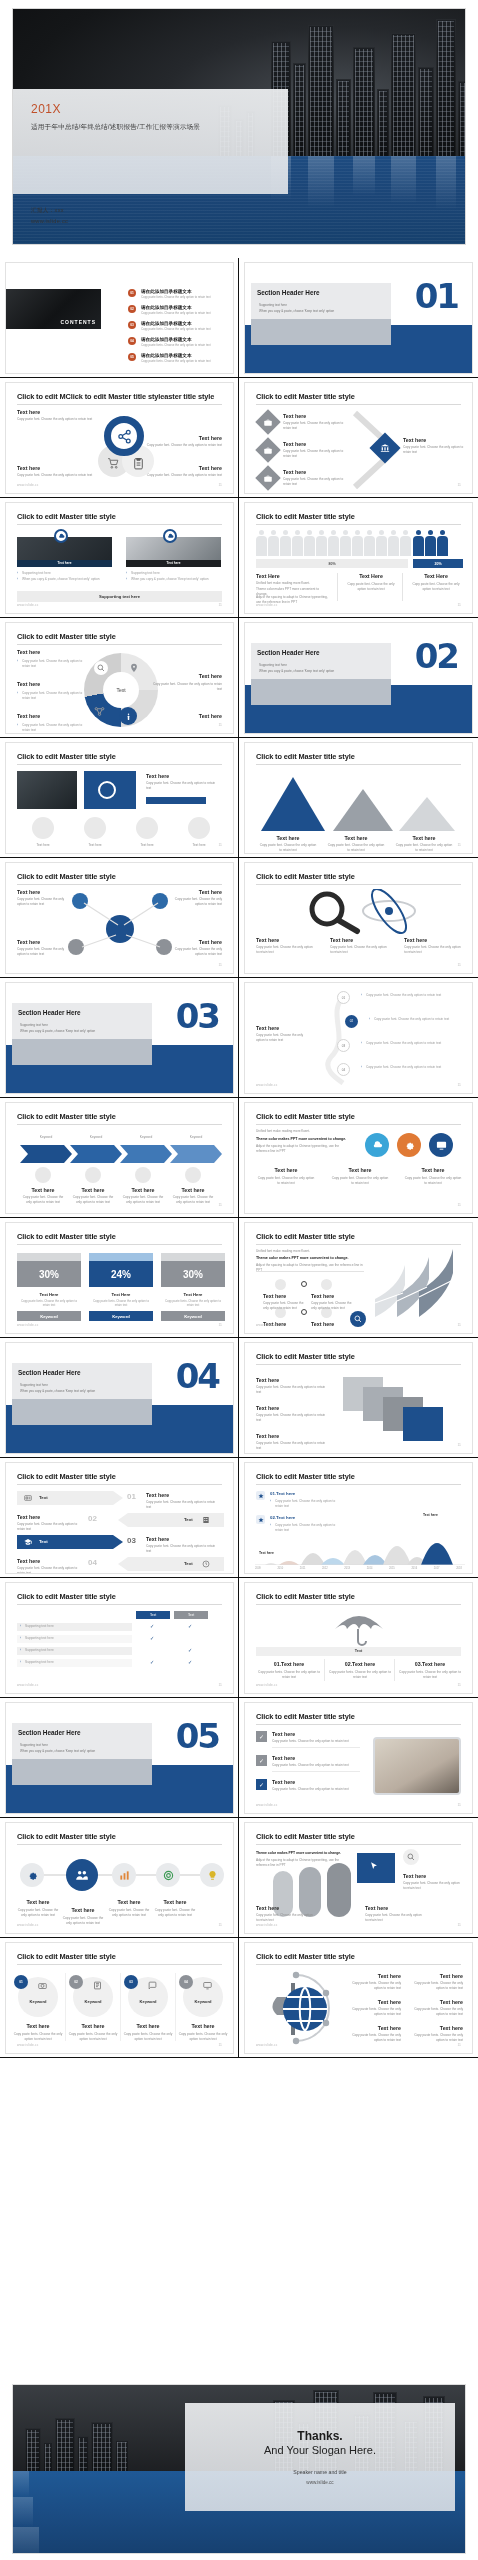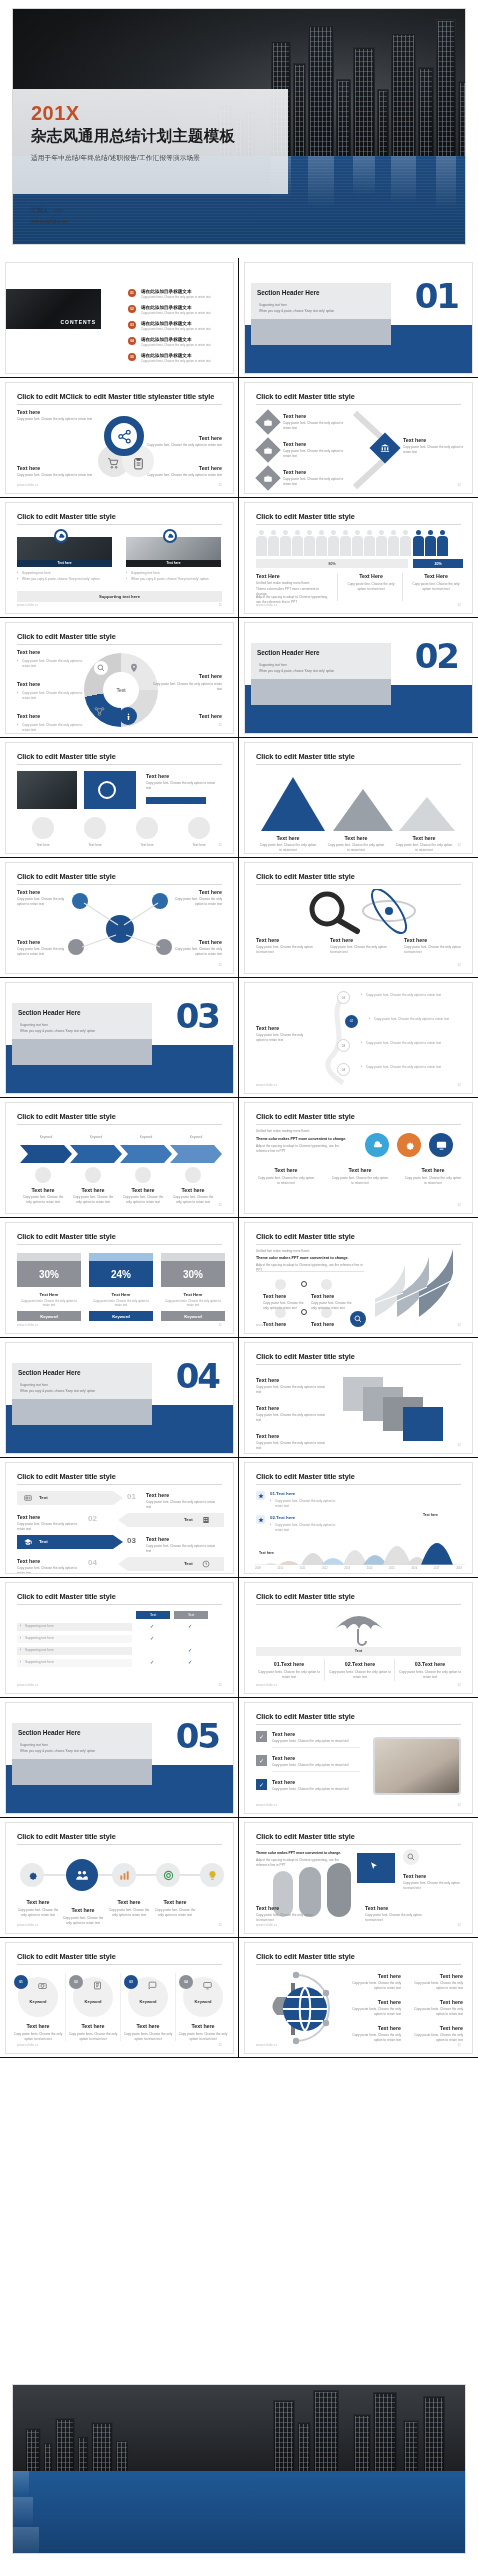--- a/index.html
+++ b/index.html
@@ -42,21 +42,21 @@
   }
   .cover-water .rb{
     position:absolute; top:0;
     background:linear-gradient(180deg, rgba(255,255,255,.20), rgba(255,255,255,0));
   }
   .cover-panel {
     position:absolute; left:0; top:80px; width:275px; height:105px;
     background:linear-gradient(180deg, rgba(236,238,240,.94), rgba(226,229,233,.90));
   }
   .cover-panel .yr {
-    margin:13px 12px 0 18px; font-size:20px; font-weight:bold; color:#c0502a; letter-spacing:.5px;
+    margin:13px 12px 0 18px; font-size:12px; font-weight:normal; color:#c0502a; letter-spacing:.5px;
   }
   .cover-panel .zh {
     margin:1px 0 0 18px; font-size:15.5px; font-weight:bold; color:#1b1b1b; letter-spacing:.2px;
   }
   .cover-panel .sub {
     margin:7px 0 0 18px; font-size:6.6px; color:#3a3a3a; letter-spacing:.2px;
   }
   .cover-meta { position:absolute; left:18px; top:196px; color:#333; }
   .cover-meta div { font-size:5.6px; line-height:1.9; letter-spacing:.3px; }
 
@@ -187,21 +187,20 @@
       <div class="cover-water">
         <div class="rb" style="left:258px;width:20px;height:44px"></div>
         <div class="rb" style="left:295px;width:26px;height:52px"></div>
         <div class="rb" style="left:340px;width:22px;height:40px"></div>
         <div class="rb" style="left:378px;width:25px;height:48px"></div>
         <div class="rb" style="left:423px;width:20px;height:54px"></div>
       </div>
 
       <div class="cover-panel">
         <div class="yr">201X</div>
-        <div class="zh">杂志风通用总结计划主题模板</div>
         <div class="sub">适用于年中总结/年终总结/述职报告/工作汇报等演示场景</div>
       </div>
 
       <div class="cover-meta">
         <div>汇报人：xxx</div>
         <div>www.islide.cc</div>
       </div>
     </div>
   </div>
 
@@ -1197,16 +1196,22 @@
         <div class="b" style="left:360px;width:24px;height:88px"></div>
         <div class="b" style="left:390px;width:16px;height:60px"></div>
         <div class="b" style="left:410px;width:22px;height:84px"></div>
       </div>
       <div class="final-water">
         <div class="rb" style="left:12px;width:16px;height:26px;background:linear-gradient(180deg,rgba(255,255,255,.18),rgba(255,255,255,0))"></div>
         <div class="rb" style="left:42px;width:20px;height:30px;background:linear-gradient(180deg,rgba(255,255,255,.18),rgba(255,255,255,0))"></div>
         <div class="rb" style="left:300px;width:26px;height:38px;background:linear-gradient(180deg,rgba(255,255,255,.18),rgba(255,255,255,0))"></div>
 
       </div>
+      <div class="final-panel">
+        <div class="t1">Thanks.</div>
+        <div class="t2">And Your Slogan Here.</div>
+        <div class="t3">Speaker name and title</div>
+        <div class="t4">www.islide.cc</div>
+      </div>
     </div>
   </div>
 
 </div>
 
 </body></html>

